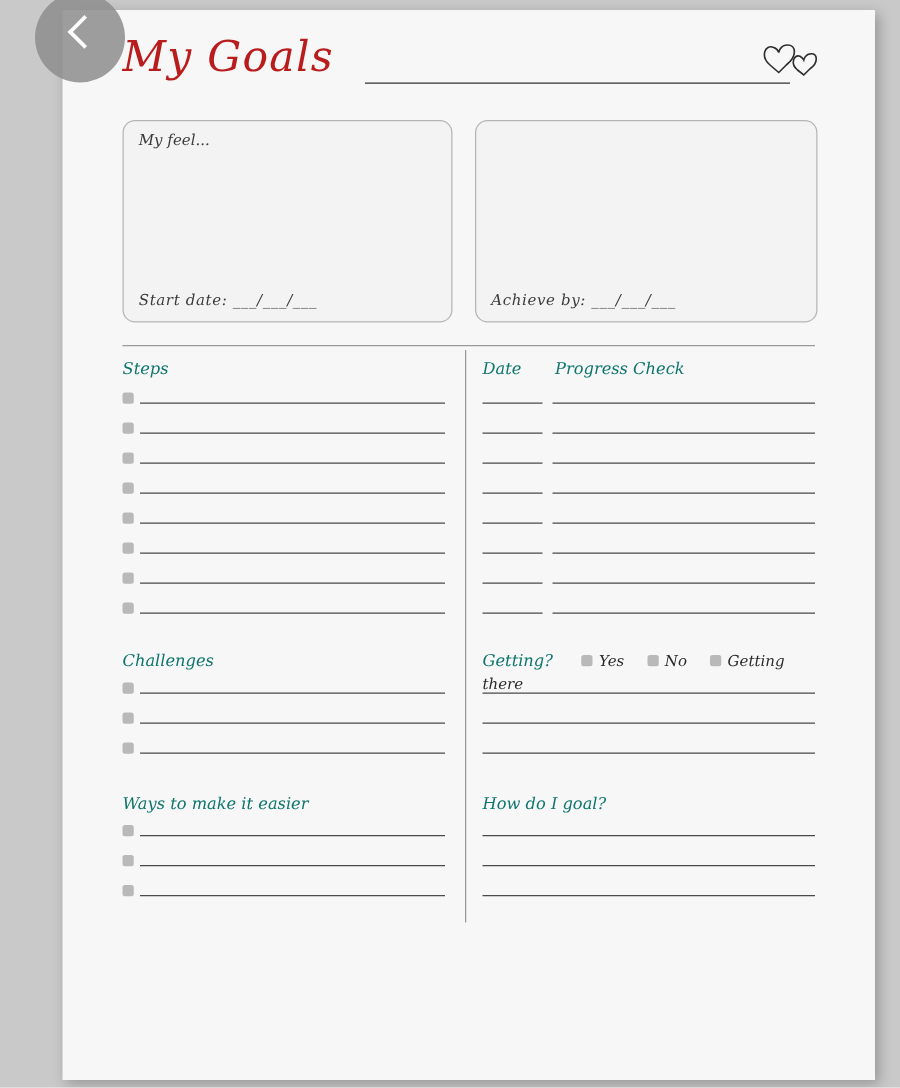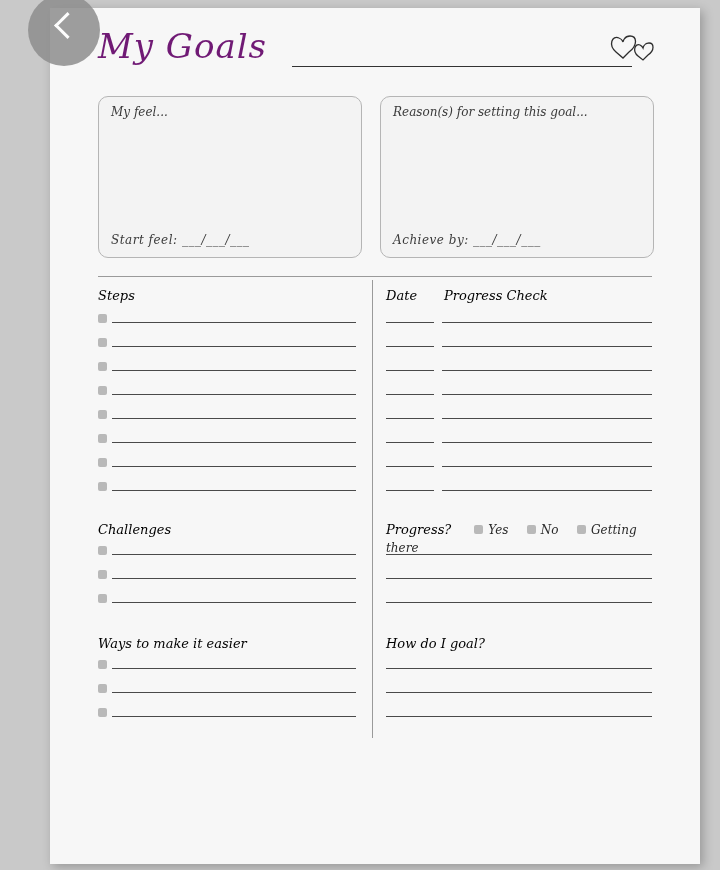--- a/index.html
+++ b/index.html
@@ -62,21 +62,21 @@
     width: 560px;
     height: 50px;
   }
   .title-text {
     position: absolute;
     left: 0px;
     top: 0px;
     font-family: "DejaVu Serif", serif;
     font-style: italic;
     font-size: 34px;
-    color: #701a75;
+    color: #b91c1c;
     letter-spacing: 1px;
   }
   .title-rule {
     position: absolute;
     left: 194px;
     top: 40px;
     width: 340px;
     border-bottom: 1.2px solid #333;
   }
   .hearts {
@@ -120,21 +120,21 @@
   .vdivider {
     position: absolute;
     border-left: 1px solid #9a9a9a;
   }
   
   .sec-head {
     position: absolute;
     font-family: "DejaVu Serif", serif;
     font-style: italic;
     font-size: 13px;
-    color: #000000;
+    color: #0f766e;
   }
   
   .ruled {
     position: absolute;
     border-bottom: 1px solid #4a4a4a;
   }
   .bullet {
     position: absolute;
     width: 9px;
     height: 9px;
@@ -171,25 +171,24 @@
       <div class="hearts">
         <svg width="52" height="36" viewBox="0 0 52 36">
           <path d="M10 22 C2 15, 6 5, 13 8 C16 9, 17 12, 17 12 C17 12, 18 6, 24 6 C31 6, 32 15, 23 22 L17 28 Z" fill="none" stroke="#2d2d2d" stroke-width="1.3"></path>
           <path d="M32 26 C26 21, 29 13, 34 15 C36 16, 37 18, 37 18 C37 18, 38 13, 43 13 C48 13, 49 20, 42 25 L37 30 Z" fill="none" stroke="#2d2d2d" stroke-width="1.3"></path>
         </svg>
       </div>
     </div>
 
     <div class="rbox" style="left:30px; top:88px; width:262px; height:160px;">
       <div class="box-label">My feel...</div>
-      <div class="box-footer">Start feel: ___/___/___</div>
+      <div class="box-footer">Start date: ___/___/___</div>
     </div>
 
     <div class="rbox" style="left:312px; top:88px; width:272px; height:160px;">
-      <div class="box-label">Reason(s) for setting this goal...</div>
       <div class="box-footer">Achieve by: ___/___/___</div>
     </div>
 
     <div class="hdivider" style="left:30px; top:268px; width:554px;"></div>
 
     <div class="vdivider" style="left:304px; top:272px; height:458px;"></div>
 
     <div class="sec-head" style="left:30px; top:280px;">Steps</div>
     <div>
       <div class="bullet" style="left:30px; top:306px;"></div>
@@ -235,21 +234,21 @@
     <div>
       <div class="bullet" style="left:30px; top:538px;"></div>
       <div class="ruled" style="left:44px; top:546px; width:244px;"></div>
       <div class="bullet" style="left:30px; top:562px;"></div>
       <div class="ruled" style="left:44px; top:570px; width:244px;"></div>
       <div class="bullet" style="left:30px; top:586px;"></div>
       <div class="ruled" style="left:44px; top:594px; width:244px;"></div>
     </div>
 
     <div style="position:absolute; left:318px; top:512px; width:270px;">
-      <span class="sec-head" style="position:static;">Progress?</span>
+      <span class="sec-head" style="position:static;">Getting?</span>
       <span style="display:inline-block; width:14px;"></span>
       <span class="chk"></span><span class="chk-label">Yes</span>
       <span class="chk"></span><span class="chk-label">No</span>
       <span class="chk"></span><span class="chk-label">Getting there</span>
     </div>
     <div>
       <div class="ruled" style="left:318px; top:546px; width:266px;"></div>
       <div class="ruled" style="left:318px; top:570px; width:266px;"></div>
       <div class="ruled" style="left:318px; top:594px; width:266px;"></div>
     </div>

